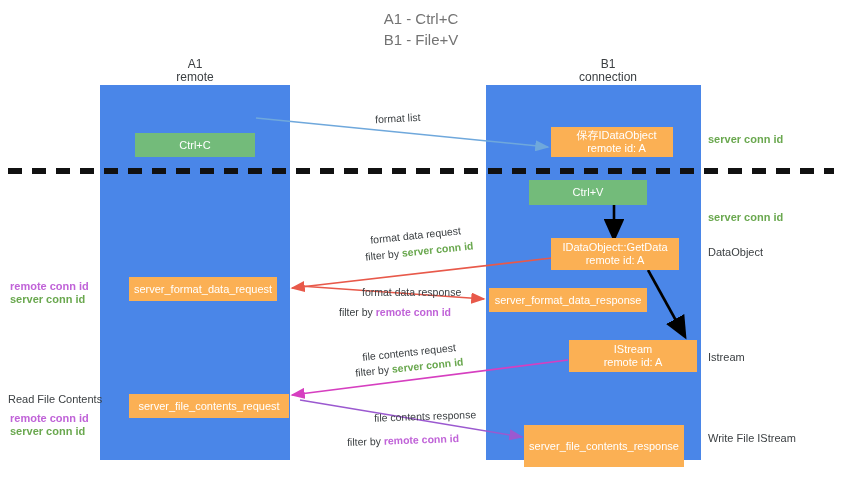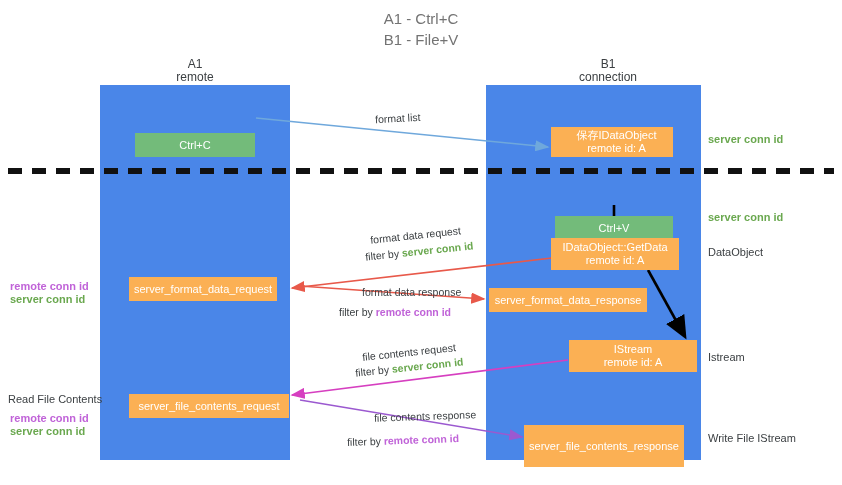--- a/index.html
+++ b/index.html
@@ -134,21 +134,21 @@
 
   <div class="box orange" style="left:129px;top:394px;width:160px;height:24px;">
     <span class="ln">server_file_contents_request</span>
   </div>
 
   <div class="box orange" style="left:551px;top:127px;width:122px;height:30px;padding-left:9px;">
     <span class="ln">保存IDataObject</span>
     <span class="ln">remote id: A</span>
   </div>
 
-  <div class="box green" style="left:555px;top:180px;width:118px;height:25px;margin-top:36px;">
+  <div class="box green" style="left:529px;top:180px;width:118px;height:25px;">
     <span class="ln">Ctrl+V</span>
   </div>
 
   <div class="box orange" style="left:551px;top:238px;width:128px;height:32px;">
     <span class="ln">IDataObject::GetData</span>
     <span class="ln">remote id: A</span>
   </div>
 
   <div class="box orange" style="left:569px;top:340px;width:128px;height:32px;">
     <span class="ln">IStream</span>

